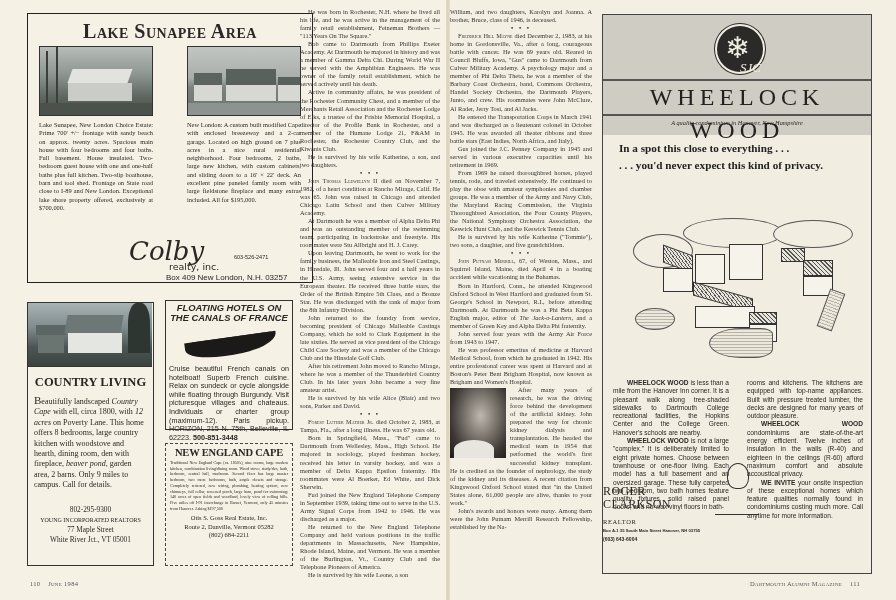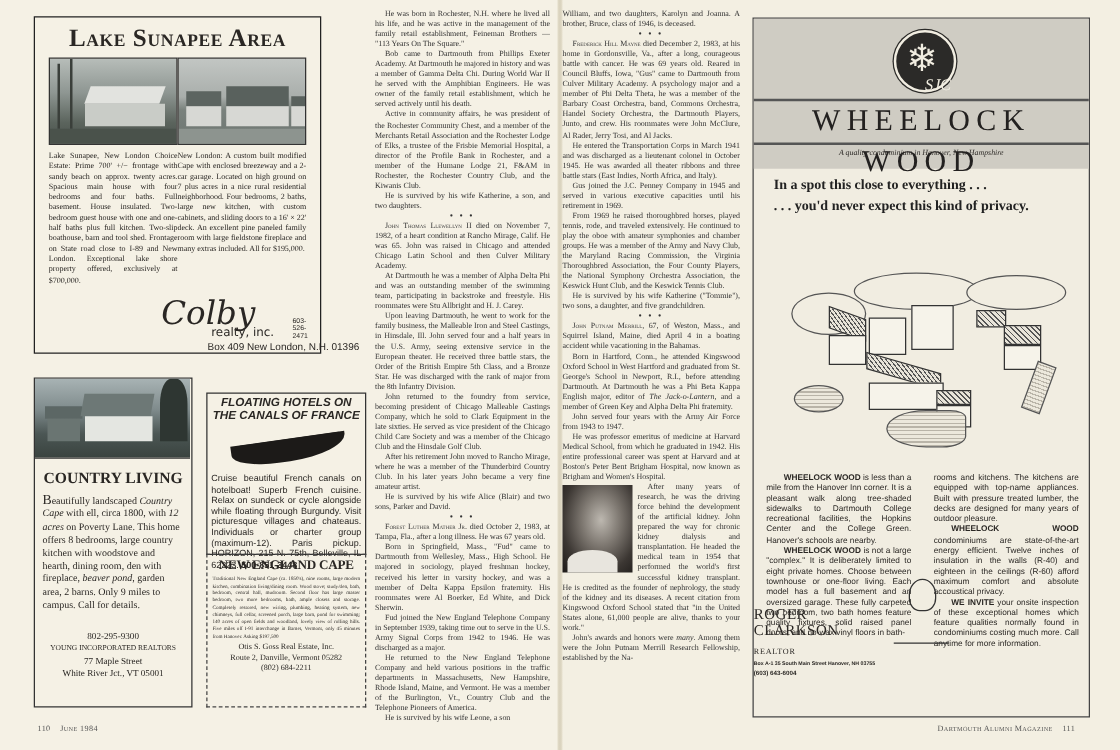--- a/index.html
+++ b/index.html
@@ -4,21 +4,21 @@
 <style>
   * { box-sizing: border-box; margin: 0; padding: 0; }
   html, body { width: 896px; height: 600px; overflow: hidden; }
   body { background: #f6f2e6; font-family: "Liberation Serif", serif; color: #2a2724; position: relative; }
   .page { position: absolute; top: 0; height: 600px; }
   .page.left { left: 0; width: 448px; background: #f5f1e5; }
   .page.right { left: 448px; width: 448px; background: #f3efe2; }
   .gutter { position: absolute; left: 446px; top: 0; width: 4px; height: 600px; background: linear-gradient(90deg, #e3ddc9, #d8d1bc, #e6e0cd); }
 
   
-  .ad-sunapee { position: absolute; left: 27px; top: 13px; width: 230px; height: 270px; border: 1.5px solid #222; padding: 6px 11px; }
+  .ad-sunapee { position: absolute; left: 27px; top: 13px; width: 286px; height: 270px; border: 1.5px solid #222; padding: 6px 11px; }
   .ad-sunapee h2 { font-variant: small-caps; text-align: center; font-size: 20px; font-weight: bold; letter-spacing: 0.5px; margin-bottom: 3px; }
   .ad-sunapee .photos { display: flex; justify-content: space-between; }
   .photo { background: linear-gradient(180deg, #9aa5a6 0%, #7c8685 45%, #5f6a65 70%, #4c554f 100%); border: 1px solid #333; position: relative; overflow: hidden; }
   .photo .house { position: absolute; background: #d7d8d4; }
   .photo .roof { position: absolute; background: #545c5a; }
   .ad-sunapee .photo { width: 114px; height: 70px; }
   .ad-sunapee .cols { display: flex; justify-content: space-between; margin-top: 5px; }
   .ad-sunapee .cols p { width: 114px; font-size: 6.4px; line-height: 8.3px; text-align: justify; }
   .colby { position: absolute; left: 77px; top: 222px; width: 180px; height: 45px; margin-left: 24px; }
   .colby .script { position: absolute; left: 0; top: 0; font-family: "DejaVu Serif", serif; font-style: italic; font-size: 26px; line-height: 30px; }
@@ -33,21 +33,21 @@
   .ad-country .body { font-size: 8px; line-height: 10.4px; padding: 5px 6px 0 6px; }
   .ad-country .body .drop { font-size: 11px; }
   .ad-country .contact { text-align: center; font-size: 7.3px; line-height: 10px; margin-top: 14px; }
   .ad-country .contact .small { font-size: 6px; }
   .young-logo { position: absolute; left: 4px; bottom: 8px; width: 118px; height: 20px; }
   .young-logo .icons { position: absolute; left: 0; top: 2px; width: 20px; height: 13px; border: 1.5px solid #333; border-radius: 4px; }
   .young-logo .word { position: absolute; right: 4px; top: -2px; font-family: "Liberation Sans", sans-serif; font-size: 14px; letter-spacing: 1px; color: #333; }
   .young-logo .sub { position: absolute; right: 4px; top: 15px; font-family: "Liberation Sans", sans-serif; font-size: 3.5px; letter-spacing: 0.8px; }
 
   
-  .ad-hotels { position: absolute; left: 165px; top: 314px; width: 128px; height: 130px; border: 1.5px solid #333; padding: 2px 3px; }
+  .ad-hotels { position: absolute; left: 165px; top: 300px; width: 128px; height: 130px; border: 1.5px solid #333; padding: 2px 3px; }
   .ad-hotels h3 { font-family: "Liberation Sans", sans-serif; font-style: italic; font-weight: bold; font-size: 9.4px; text-align: center; line-height: 10px; }
   .ad-hotels .boat { height: 42px; position: relative; }
   .ad-hotels .boat .hull { position: absolute; left: 16px; top: 14px; width: 92px; height: 18px; background: #1c1a18; border-radius: 0 0 50% 40% / 0 0 90% 60%; transform: rotate(-8deg); }
   .ad-hotels .boat .deck { position: absolute; left: 22px; top: 8px; width: 80px; height: 7px; border-bottom: 1px solid #222; transform: rotate(-8deg); }
   .ad-hotels p { font-family: "Liberation Sans", sans-serif; font-size: 7.2px; line-height: 8.6px; text-align: justify; }
   .ad-hotels p b { font-weight: bold; }
 
   
   .ad-cape { position: absolute; left: 165px; top: 443px; width: 128px; height: 123px; border: 1.5px dashed #444; padding: 3px 4px; }
   .ad-cape h3 { font-size: 10.5px; font-weight: bold; text-align: center; letter-spacing: -0.2px; }
@@ -121,21 +121,21 @@
       <div style="position:absolute;left:0;top:56px;width:114px;height:14px;background:#8d948f;"></div>
     </div>
   </div>
   <div class="cols">
     <p>Lake Sunapee, New London Choice Estate: Prime 700' +/− frontage with sandy beach on approx. twenty acres. Spacious main house with four bedrooms and four baths. Full basement. House insulated. Two-bedroom guest house with one and one-half baths plus full kitchen. Two-slip boathouse, barn and tool shed. Frontage on State road close to I-89 and New London. Exceptional lake shore property offered, exclusively at $700,000.</p>
     <p>New London: A custom built modified Cape with enclosed breezeway and a 2-car garage. Located on high ground on 7 plus acres in a nice rural residential neighborhood. Four bedrooms, 2 baths, large new kitchen, with custom cabinets, and sliding doors to a 16' × 22' deck. An excellent pine paneled family room with large fieldstone fireplace and many extras included. All for $195,000.</p>
   </div>
   <div class="colby">
     <span class="script">Colby</span>
     <span class="realty">realty, inc.</span>
-    <span class="addr">Box 409 New London, N.H. 01396</span>
+    <span class="addr">Box 409 New London, N.H. 03257</span>
   </div>
   <span class="sunapee-phone">603-526-2471</span>
 </div>
 
 <div class="ad-country">
   <div class="photo" style="background: linear-gradient(180deg,#a8b3b4 0%,#7e8a8b 40%,#4b5654 70%,#3a433f 100%);">
     <div class="roof" style="left:8px;top:22px;width:30px;height:10px;background:#5c6765;"></div>
     <div class="house" style="left:10px;top:32px;width:26px;height:18px;background:#6a7572;"></div>
     <div class="roof" style="left:38px;top:12px;width:56px;height:18px;background:#6d7876;transform:skewX(-10deg);"></div>
     <div class="house" style="left:40px;top:30px;width:54px;height:20px;background:#e4e6e1;"></div>

